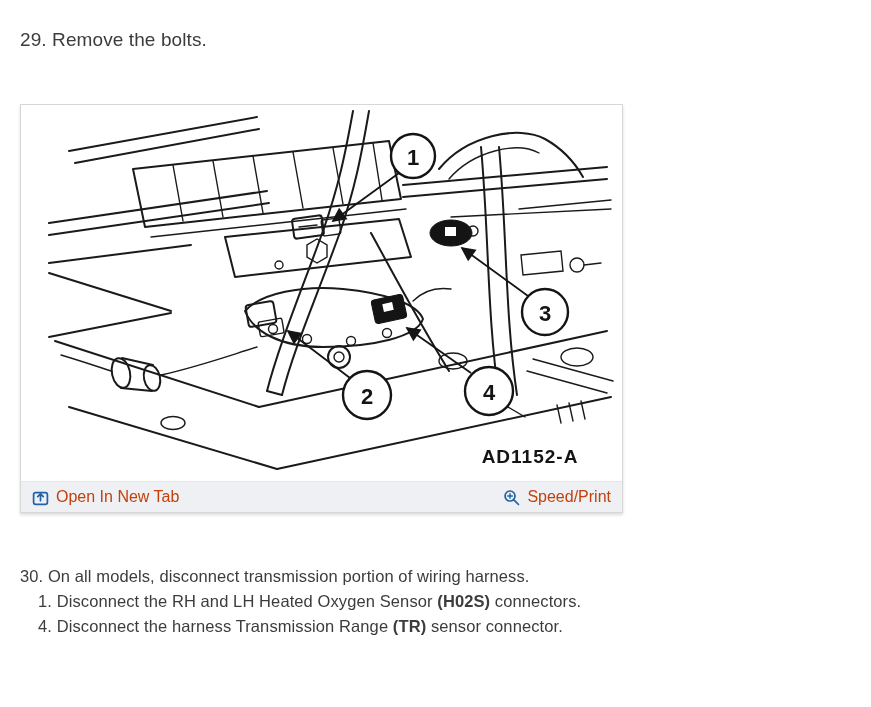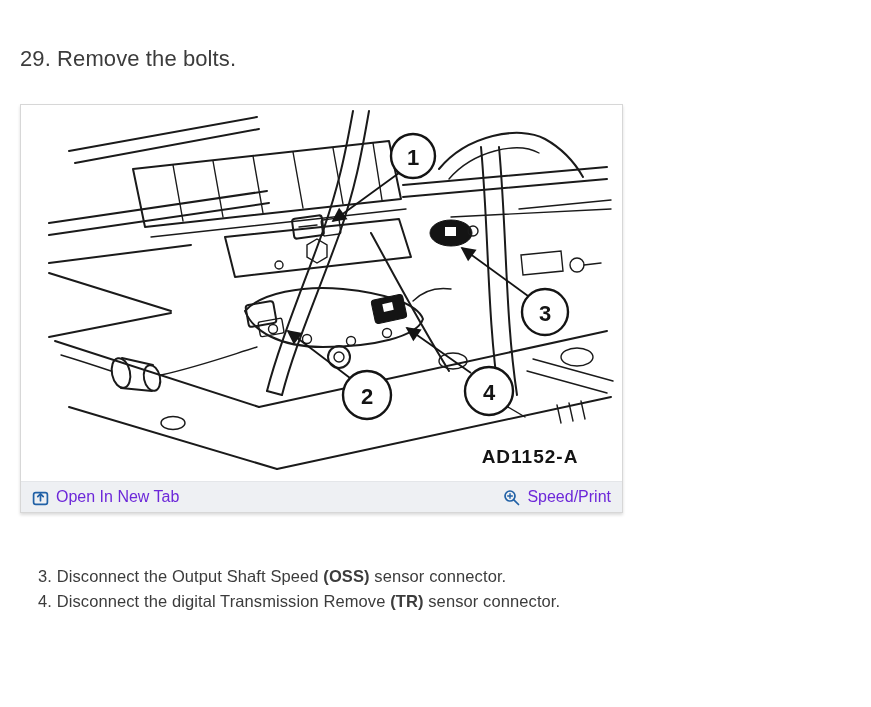--- a/index.html
+++ b/index.html
@@ -5,38 +5,38 @@
   * { box-sizing: border-box; }
   html, body { margin: 0; padding: 0; }
   body {
     width: 871px; height: 707px; position: relative;
     background: #ffffff;
     font-family: "Liberation Sans", sans-serif;
     color: #3c3c3c;
     overflow: hidden;
   }
   .step29 {
-    position: absolute; left: 20px; top: 46px;
-    font-size: 22px; letter-spacing: 0.1px;
+    position: absolute; left: 20px; top: 29px;
+    font-size: 19px; letter-spacing: 0.1px;
   }
   .figure-panel {
     position: absolute; left: 20px; top: 104px; width: 603px;
     background: #ffffff;
     border: 1px solid #d7d7d7;
     box-shadow: 0 2px 3px rgba(0,0,0,0.14);
   }
   .figure-canvas { display: block; width: 601px; height: 376px; background: #ffffff; }
   .figure-toolbar {
     height: 31px; background: #eef0f3; border-top: 1px solid #e4e6e9;
     display: flex; align-items: center; justify-content: space-between;
     padding: 0 11px;
   }
   .tb-link {
     display: inline-flex; align-items: center; gap: 7px;
-    color: #6d28d9; font-size: 16px; text-decoration: none; cursor: pointer;
+    color: #c2410c; font-size: 16px; text-decoration: none; cursor: pointer;
   }
   .tb-link svg { display: block; }
   .step30 {
     position: absolute; left: 20px; top: 564px;
     font-size: 16.5px; line-height: 25.2px; letter-spacing: 0.1px;
   }
   .substeps { margin-left: 18px; }
   .substep b { font-weight: bold; }
   .diagram-line { stroke: #1a1a1a; fill: none; stroke-width: 2; stroke-linecap: round; stroke-linejoin: round; }
   .diagram-thin { stroke: #1a1a1a; fill: none; stroke-width: 1.4; stroke-linecap: round; }
@@ -213,17 +213,18 @@
           <path d="M10.2,10.2 L14.6,14.6" stroke-linecap="round"></path>
           <path d="M6.6,4.4 L6.6,8.8 M4.4,6.6 L8.8,6.6" stroke-width="1.3" stroke-linecap="round"></path>
         </svg>
       </span>
       <span>Speed/Print</span>
     </a>
   </div>
 </div>
 
 <div class="step30">
+  <div>30. On all models, disconnect transmission portion of wiring harness.</div>
   <div class="substeps">
-    <div class="substep"><span>3.</span><span> Disconnect the Output Shaft Speed </span><b>(OSS)</b><span> sensor connector.</span></div>
-    <div class="substep"><span>4.</span><span> Disconnect the digital Transmission Remove </span><b>(TR)</b><span> sensor connector.</span></div>
+    <div class="substep"><span>1.</span><span> Disconnect the RH and LH Heated Oxygen Sensor </span><b>(H02S)</b><span> connectors.</span></div>
+    <div class="substep"><span>4.</span><span> Disconnect the harness Transmission Range </span><b>(TR)</b><span> sensor connector.</span></div>
   </div>
 </div>
 
 </body></html>

